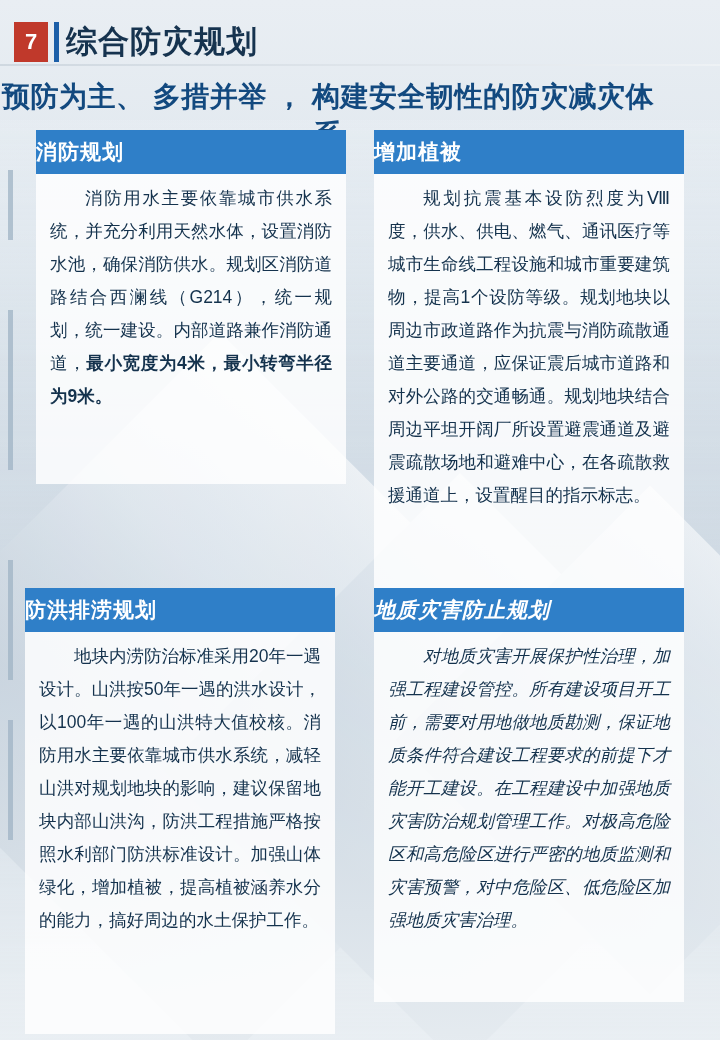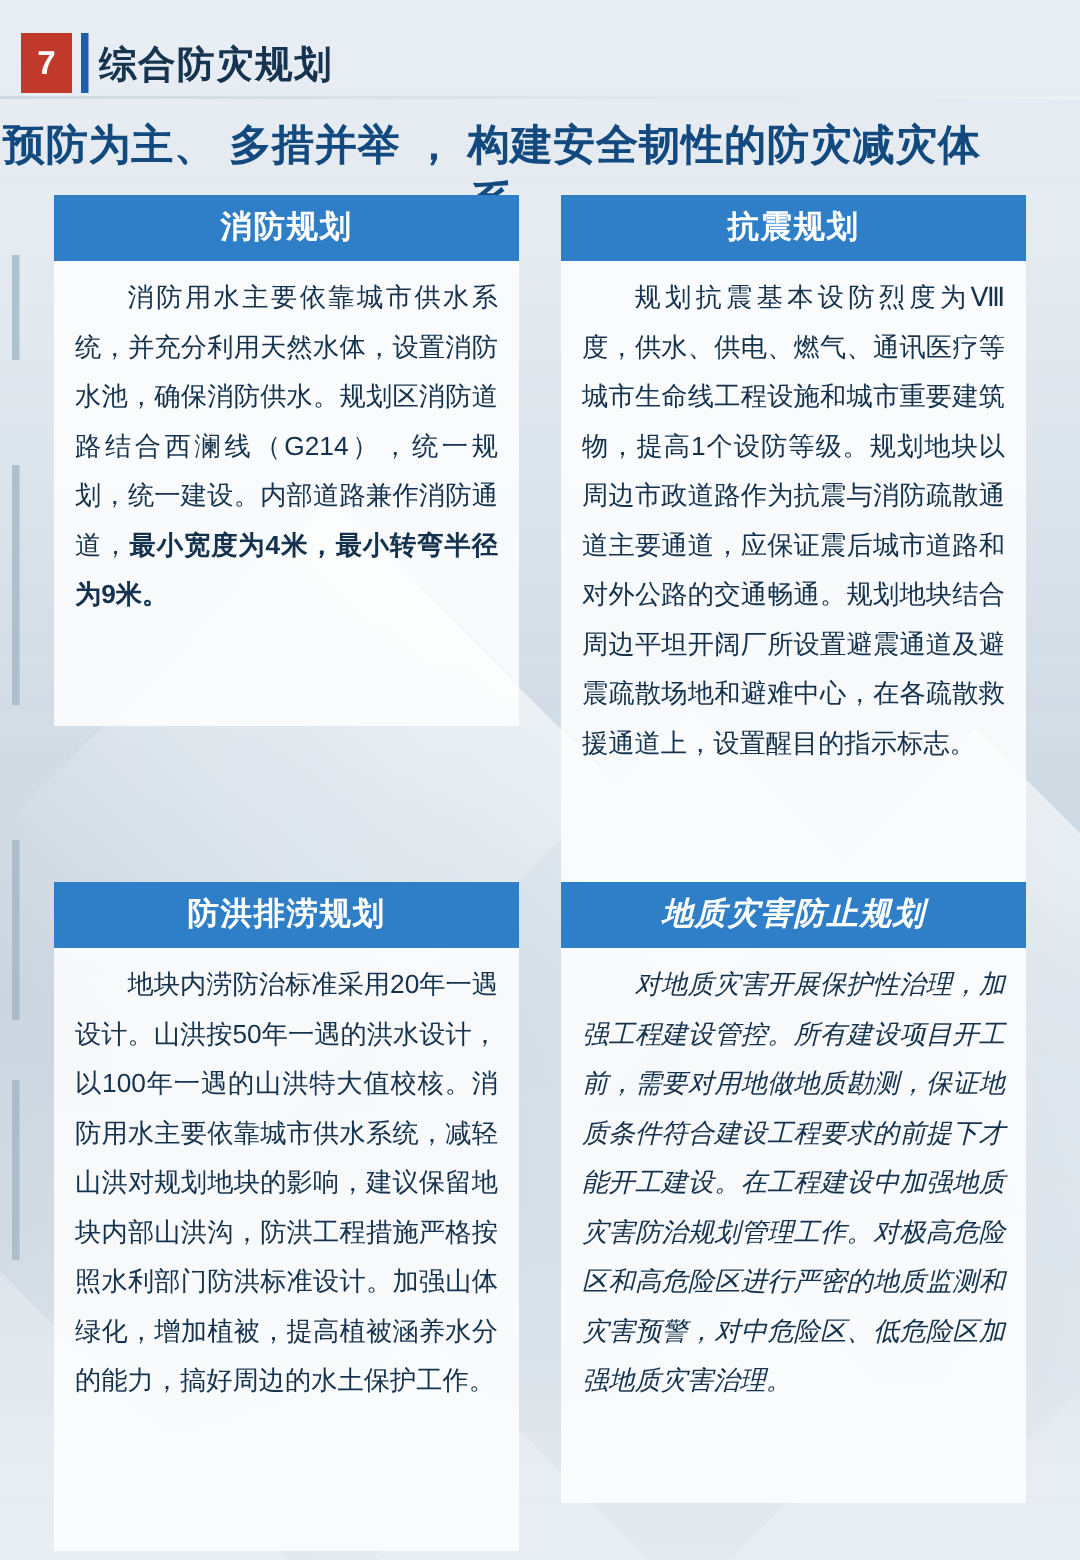--- a/index.html
+++ b/index.html
@@ -75,21 +75,21 @@
     background: #1c5fa8;
   }
   .header-title {
     position: absolute;
     left: 66px;
     top: 0;
     height: 40px;
     display: flex;
     align-items: center;
     color: #16334f;
-    font-size: 25px;
+    font-size: 31px;
     font-weight: bold;
     letter-spacing: 1px;
   }
   .header-rule {
     position: absolute;
     left: 0;
     top: 64px;
     width: 720px;
     height: 2px;
     background: linear-gradient(90deg, #cfd8e0 0%, #e4e9ee 70%, #eef2f5 100%);
@@ -125,21 +125,21 @@
   
   .card {
     position: absolute;
     z-index: 6;
   }
   .card-head {
     background: #2f7fc8;
     color: #ffffff;
     font-size: 21px;
     font-weight: bold;
-    text-align: center;
+    text-align: left;
     height: 44px;
     line-height: 44px;
     letter-spacing: 1px;
   }
   .card-body {
     background: rgba(255,255,255,0.82);
     color: #14324d;
     font-size: 17.5px;
     line-height: 33px;
     padding: 8px 14px 12px 14px;
@@ -155,21 +155,21 @@
     margin-top: 43px;
   }
 
   
   #card-fire      { left: 36px;  top: 130px;  width: 310px; }
   #card-fire .card-body { min-height: 290px; }
 
   #card-quake     { left: 374px; top: 130px;  width: 310px; }
   #card-quake .card-body { min-height: 410px; }
 
-  #card-flood     { left: 36px;  top: 588px;  width: 310px; }
+  #card-flood     { left: 25px;  top: 588px;  width: 310px; }
   #card-flood .card-body { min-height: 382px; }
 
   #card-geo       { left: 374px; top: 588px;  width: 310px; font-style: italic; }
   #card-geo .card-body { min-height: 350px; }
 </style>
 </head>
 <body>
 
 <div class="page">
 
@@ -195,21 +195,21 @@
   <div class="subtitle">预防为主、 多措并举 ， 构建安全韧性的防灾减灾体系</div>
 
   <div class="card" id="card-fire">
     <div class="card-head">消防规划</div>
     <div class="card-body">
       <p><span>消防用水主要依靠城市供水系统，并充分利用天然水体，设置消防水池，确保消防供水。规划区消防道路结合西澜线（G214），统一规划，统一建设。内部道路兼作消防通道，</span><span class="em">最小宽度为4米，最小转弯半径为9米。</span></p>
     </div>
   </div>
 
   <div class="card" id="card-quake">
-    <div class="card-head">抗震规划</div>
+    <div class="card-head">增加植被</div>
     <div class="card-body">
       <p>规划抗震基本设防烈度为Ⅷ度，供水、供电、燃气、通讯医疗等城市生命线工程设施和城市重要建筑物，提高1个设防等级。规划地块以周边市政道路作为抗震与消防疏散通道主要通道，应保证震后城市道路和对外公路的交通畅通。规划地块结合周边平坦开阔厂所设置避震通道及避震疏散场地和避难中心，在各疏散救援通道上，设置醒目的指示标志。</p>
     </div>
   </div>
 
   <div class="card" id="card-flood">
     <div class="card-head">防洪排涝规划</div>
     <div class="card-body">
       <p>地块内涝防治标准采用20年一遇设计。山洪按50年一遇的洪水设计，以100年一遇的山洪特大值校核。消防用水主要依靠城市供水系统，减轻山洪对规划地块的影响，建议保留地块内部山洪沟，防洪工程措施严格按照水利部门防洪标准设计。加强山体绿化，增加植被，提高植被涵养水分的能力，搞好周边的水土保护工作。</p>
     </div>

